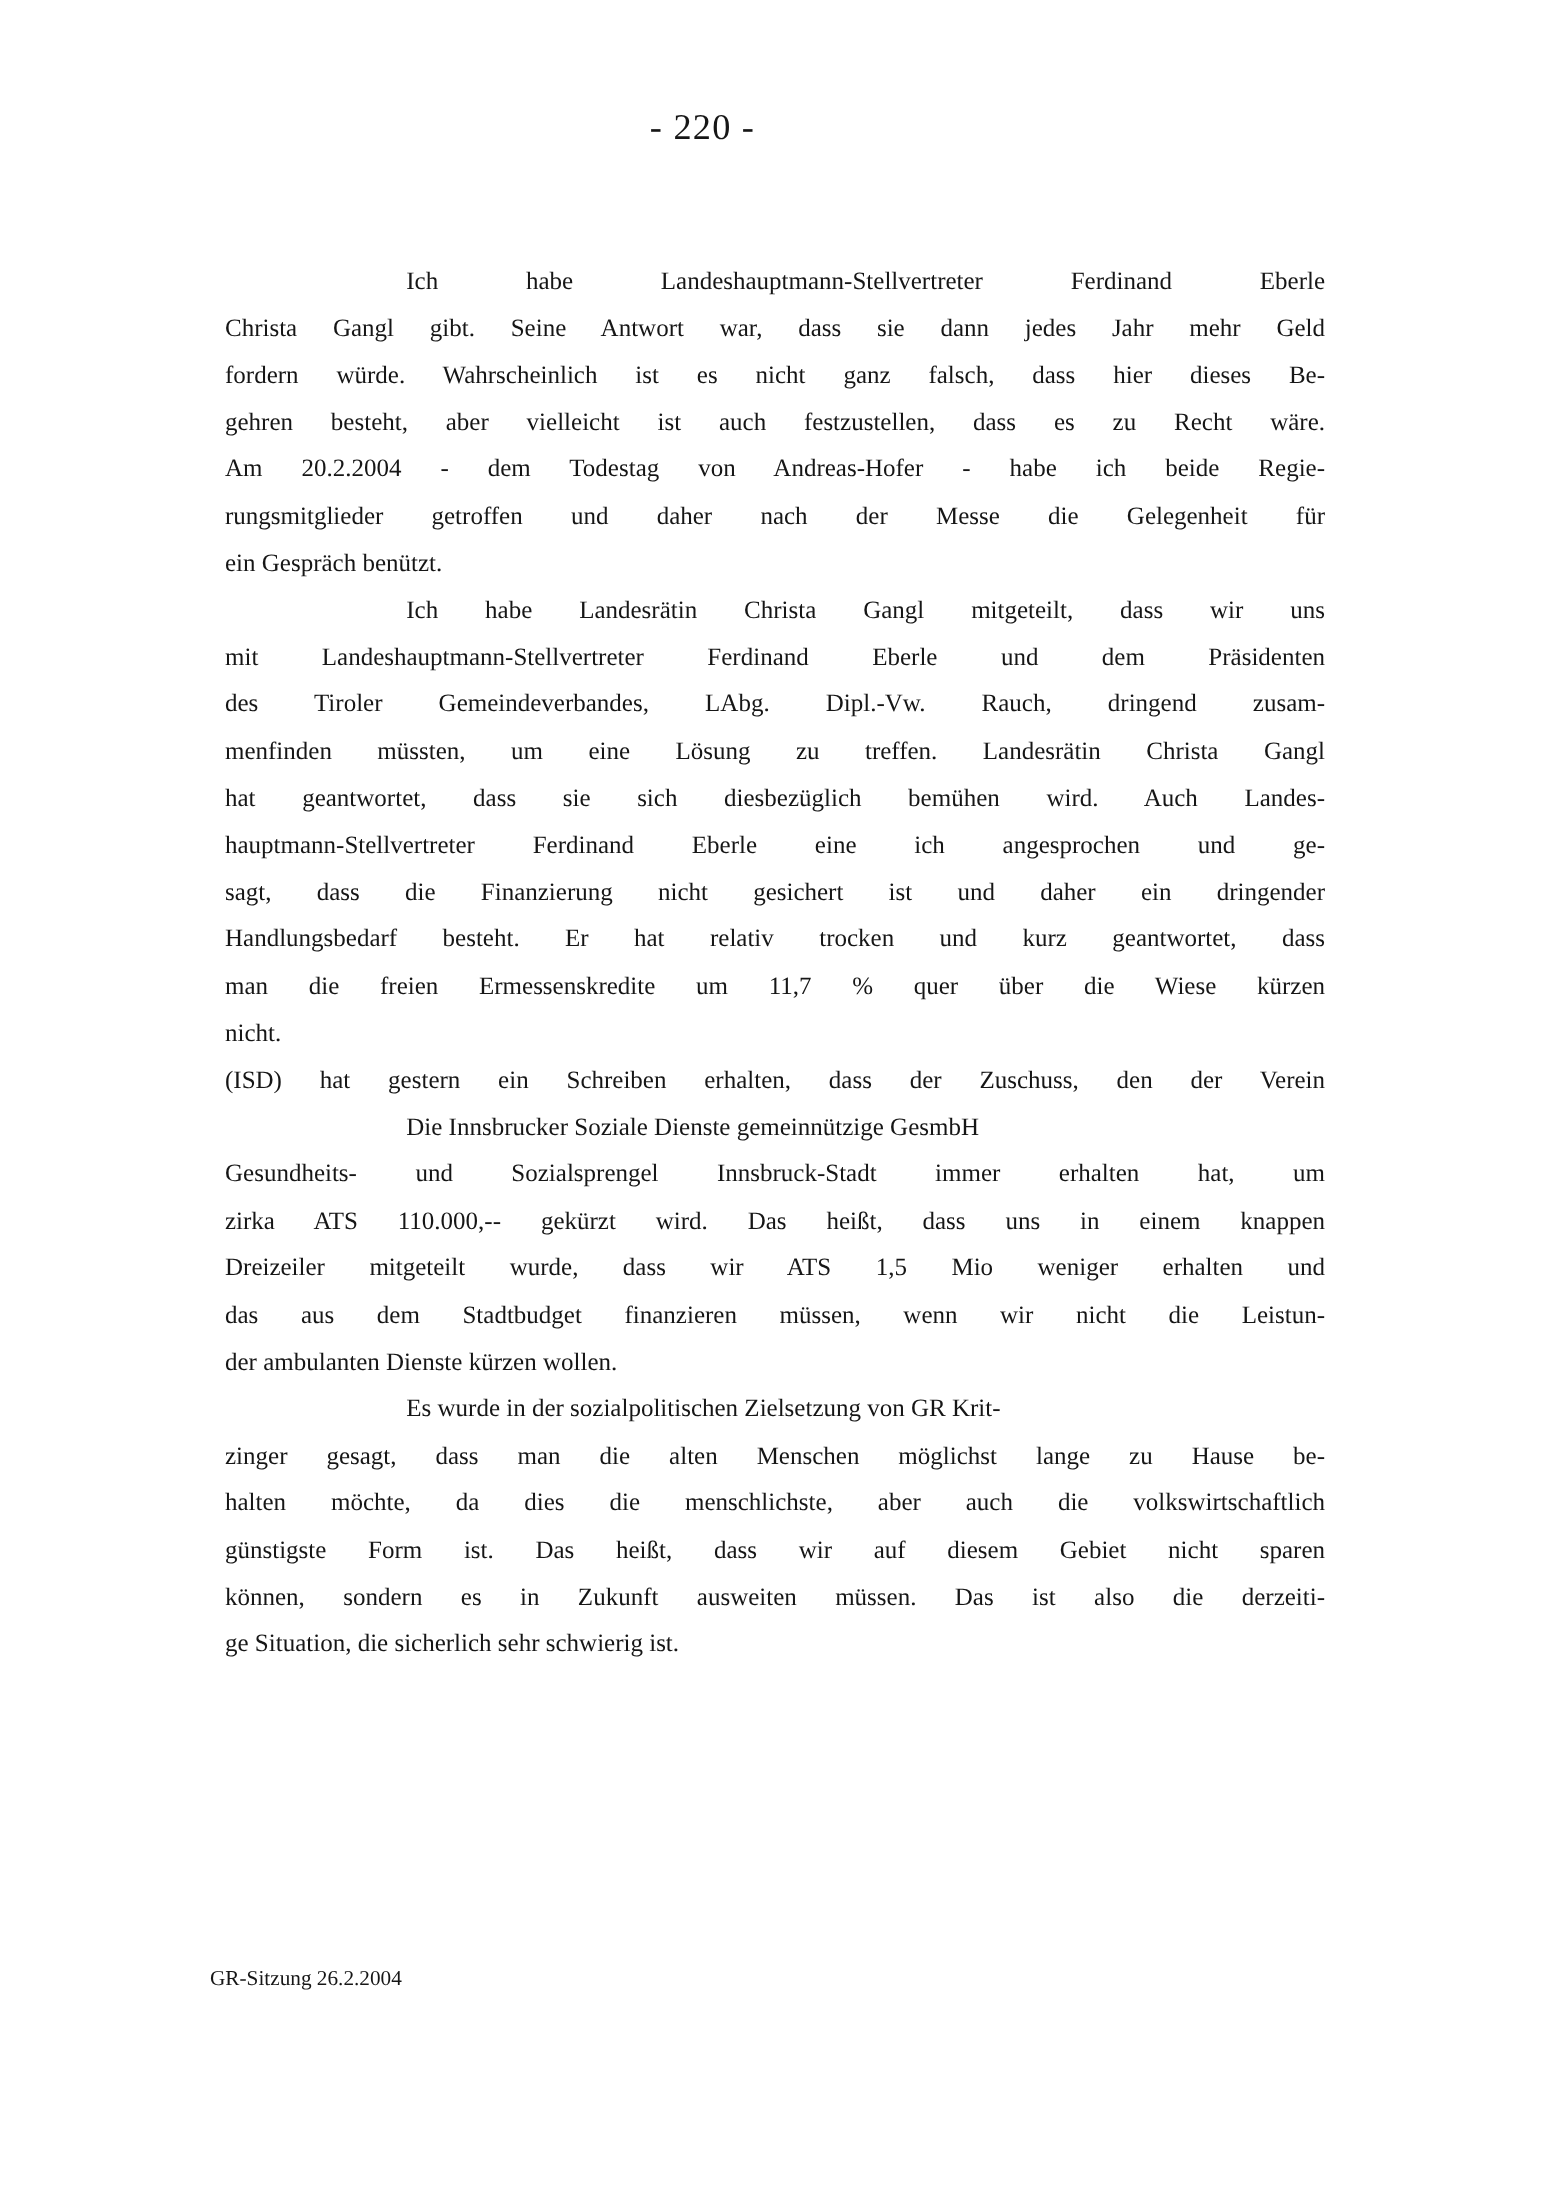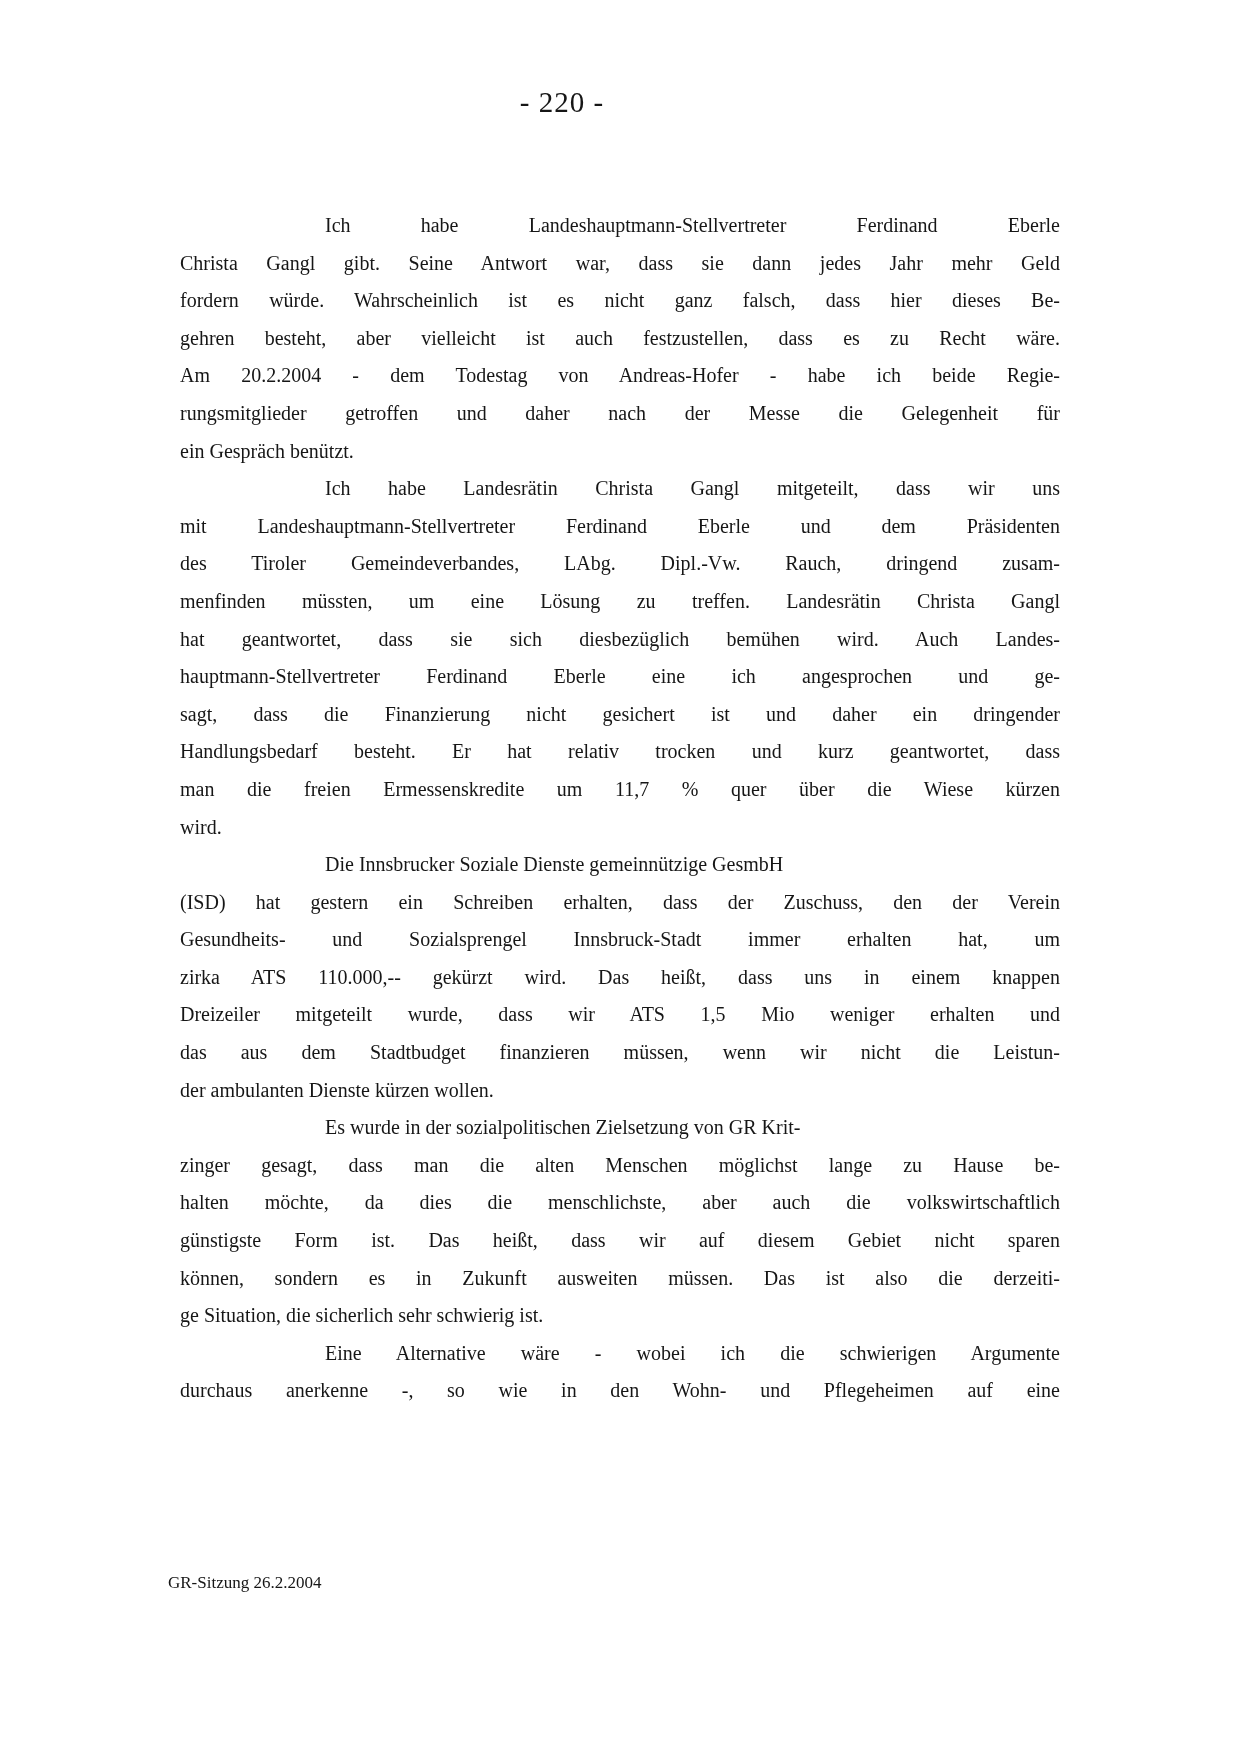--- a/index.html
+++ b/index.html
@@ -76,42 +76,38 @@
   <div class="para">
     <div class="line indent j">Ich habe Landesrätin Christa Gangl mitgeteilt, dass wir uns</div>
     <div class="line j">mit Landeshauptmann-Stellvertreter Ferdinand Eberle und dem Präsidenten</div>
     <div class="line j">des Tiroler Gemeindeverbandes, LAbg. Dipl.-Vw. Rauch, dringend zusam-</div>
     <div class="line j">menfinden müssten, um eine Lösung zu treffen. Landesrätin Christa Gangl</div>
     <div class="line j">hat geantwortet, dass sie sich diesbezüglich bemühen wird. Auch Landes-</div>
     <div class="line j">hauptmann-Stellvertreter Ferdinand Eberle eine ich angesprochen und ge-</div>
     <div class="line j">sagt, dass die Finanzierung nicht gesichert ist und daher ein dringender</div>
     <div class="line j">Handlungsbedarf besteht. Er hat relativ trocken und kurz geantwortet, dass</div>
     <div class="line j">man die freien Ermessenskredite um 11,7 % quer über die Wiese kürzen</div>
-    <div class="line">wird.</div>
+    <div class="line">nicht.</div>
   </div>
 
   <div class="para">
+    <div class="line j">(ISD) hat gestern ein Schreiben erhalten, dass der Zuschuss, den der Verein</div>
     <div class="line indent">Die Innsbrucker Soziale Dienste gemeinnützige GesmbH</div>
-    <div class="line j">(ISD) hat gestern ein Schreiben erhalten, dass der Zuschuss, den der Verein</div>
     <div class="line j">Gesundheits- und Sozialsprengel Innsbruck-Stadt immer erhalten hat, um</div>
     <div class="line j">zirka ATS 110.000,-- gekürzt wird. Das heißt, dass uns in einem knappen</div>
     <div class="line j">Dreizeiler mitgeteilt wurde, dass wir ATS 1,5 Mio weniger erhalten und</div>
     <div class="line j">das aus dem Stadtbudget finanzieren müssen, wenn wir nicht die Leistun-</div>
     <div class="line">der ambulanten Dienste kürzen wollen.</div>
   </div>
 
   <div class="para">
     <div class="line indent">Es wurde in der sozialpolitischen Zielsetzung von GR Krit-</div>
     <div class="line j">zinger gesagt, dass man die alten Menschen möglichst lange zu Hause be-</div>
     <div class="line j">halten möchte, da dies die menschlichste, aber auch die volkswirtschaftlich</div>
     <div class="line j">günstigste Form ist. Das heißt, dass wir auf diesem Gebiet nicht sparen</div>
     <div class="line j">können, sondern es in Zukunft ausweiten müssen. Das ist also die derzeiti-</div>
     <div class="line">ge Situation, die sicherlich sehr schwierig ist.</div>
   </div>
 
-  <div class="para">
-    <div class="line indent j">Eine Alternative wäre - wobei ich die schwierigen Argumente</div>
-    <div class="line j">durchaus anerkenne -, so wie in den Wohn- und Pflegeheimen auf eine</div>
-  </div>
 
 </div>
 
 <div class="page-footer">GR-Sitzung 26.2.2004</div>
 
 </body></html>

